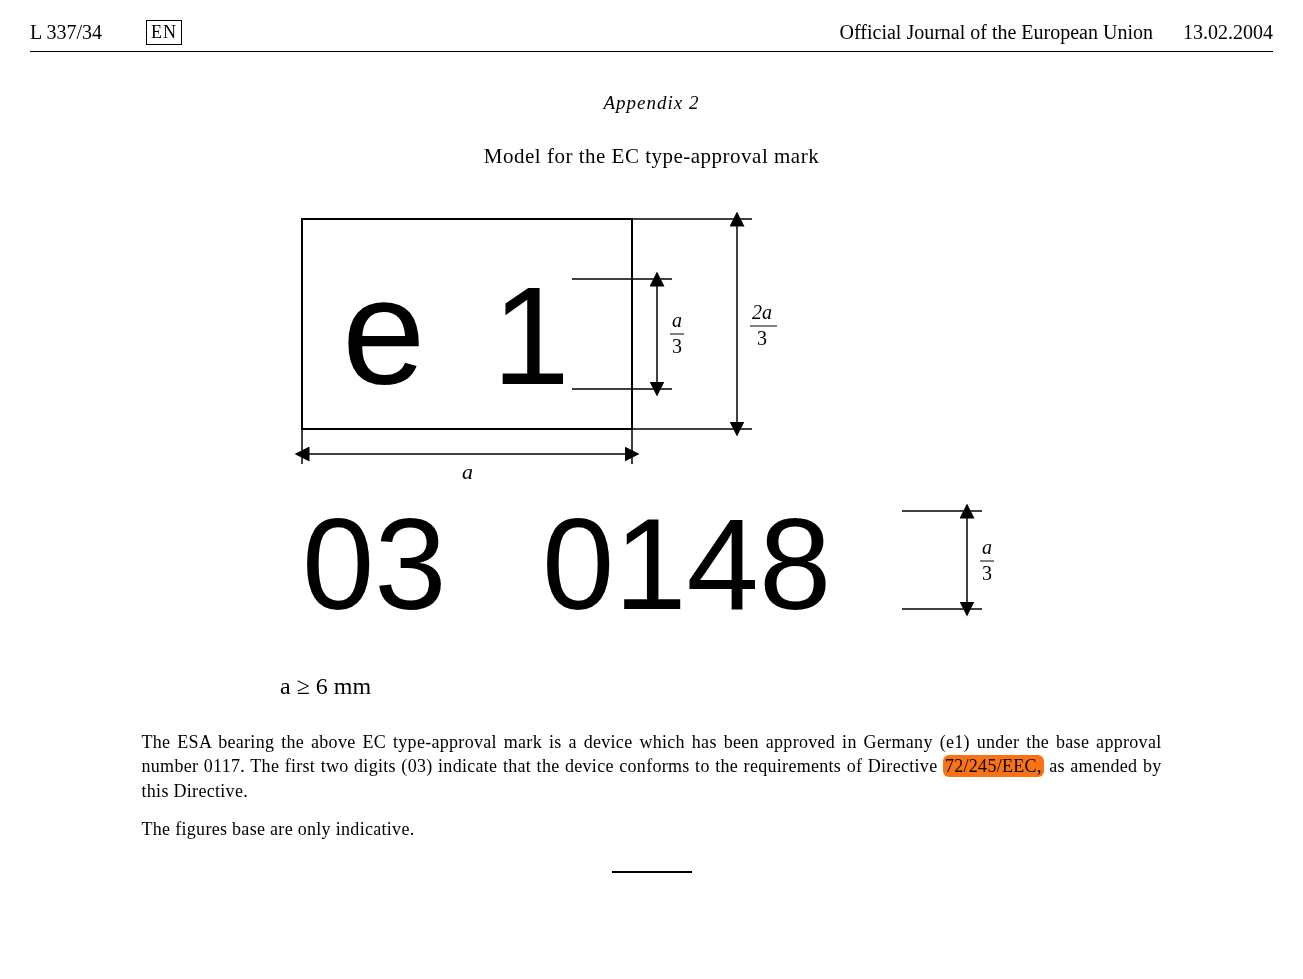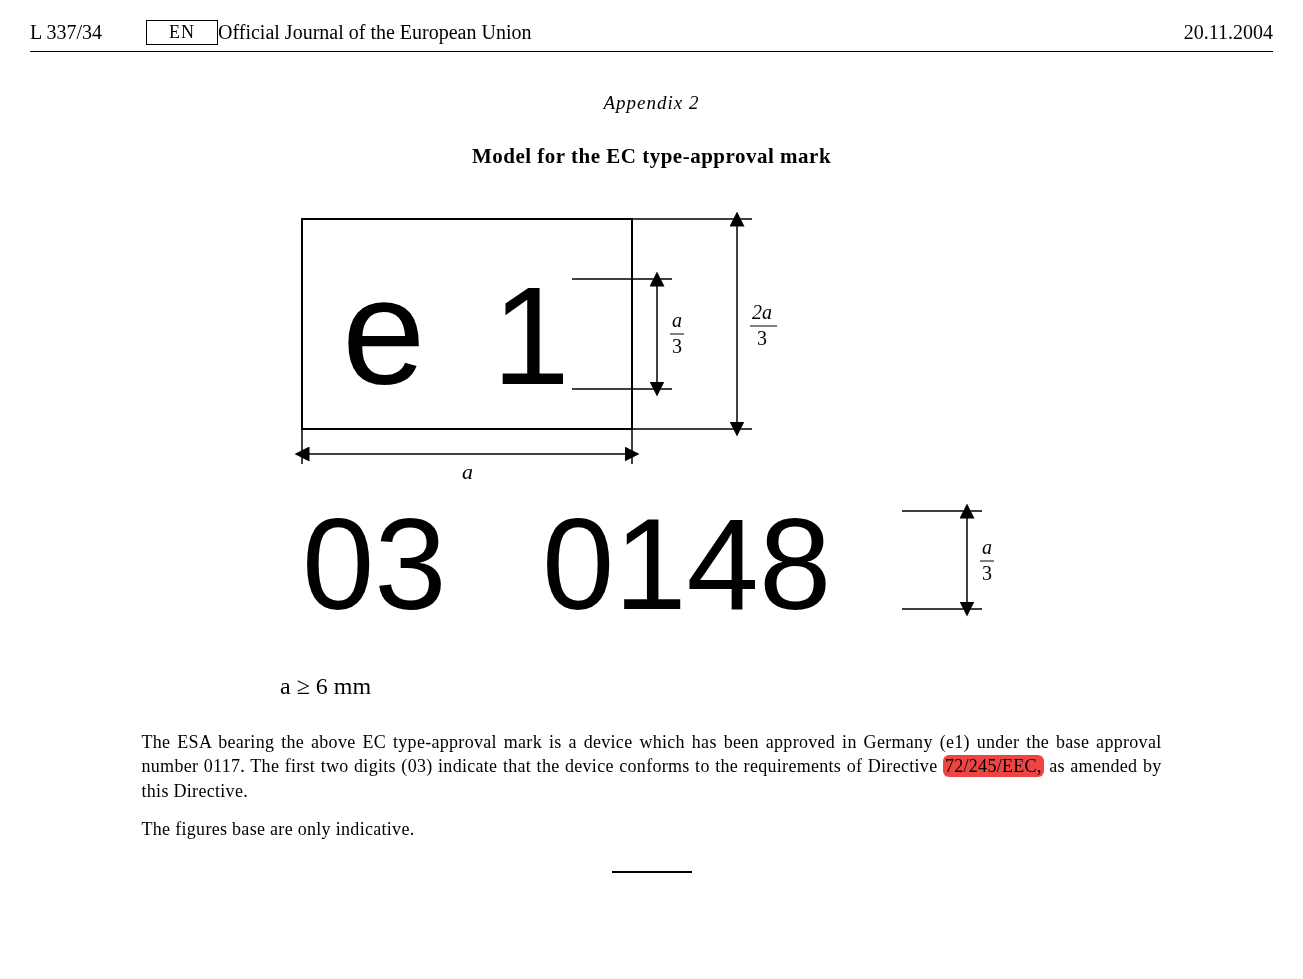--- a/index.html
+++ b/index.html
@@ -20,48 +20,48 @@
     font-size: 20px;
     padding-bottom: 6px;
   }
   .header-left {
     display: flex;
     align-items: center;
     gap: 44px;
   }
   .lang-box {
     border: 1.5px solid #000;
-    padding: 1px 22px;
+    padding: 1px 4px;
     font-size: 18px;
     letter-spacing: 1px;
   }
   .header-center {
     flex: 1;
-    text-align: left;
+    text-align: right;
     font-size: 20px;
   }
   .header-right {
     min-width: 120px;
     text-align: right;
   }
   hr.rule {
     border: none;
     border-top: 1.5px solid #000;
     margin: 0 0 40px 0;
   }
   .appendix {
     text-align: center;
     font-style: italic;
     font-size: 19px;
     letter-spacing: 1px;
     margin-bottom: 30px;
   }
   .title {
     text-align: center;
-    font-weight: bold;
+    font-weight: normal;
     font-size: 21px;
     letter-spacing: 0.5px;
     margin-bottom: 40px;
     margin-top: 8px;
   }
   .diagram-wrap {
     width: 740px;
     margin: 0 auto 30px auto;
   }
   .constraint {
@@ -74,21 +74,21 @@
     margin: 0 auto;
     font-size: 18px;
     line-height: 1.35;
     text-align: justify;
     letter-spacing: 0.3px;
   }
   .body-text p {
     margin: 0 0 14px 0;
   }
   .highlight {
-    background: #ef4444;
+    background: #f97316;
     border-radius: 6px;
     padding: 1px 2px;
     box-decoration-break: clone;
     -webkit-box-decoration-break: clone;
   }
   .end-rule {
     width: 80px;
     border: none;
     border-top: 2px solid #000;
     margin: 30px auto 0 auto;
@@ -123,21 +123,21 @@
 <body>
 
 <div class="page">
 
   <div class="header-row">
     <div class="header-left">
       <span>L  337/34</span>
       <span class="lang-box">EN</span>
     </div>
     <div class="header-center">Official Journal of the European Union</div>
-    <div class="header-right">20.11.2004</div>
+    <div class="header-right">13.02.2004</div>
   </div>
   <hr class="rule">
 
   <div class="appendix">Appendix  2</div>
   <div class="title">Model  for  the  EC  type-approval  mark</div>
 
   <div class="diagram-wrap">
     <svg viewBox="0 0 740 430" width="740" height="430">
 
       <defs>

